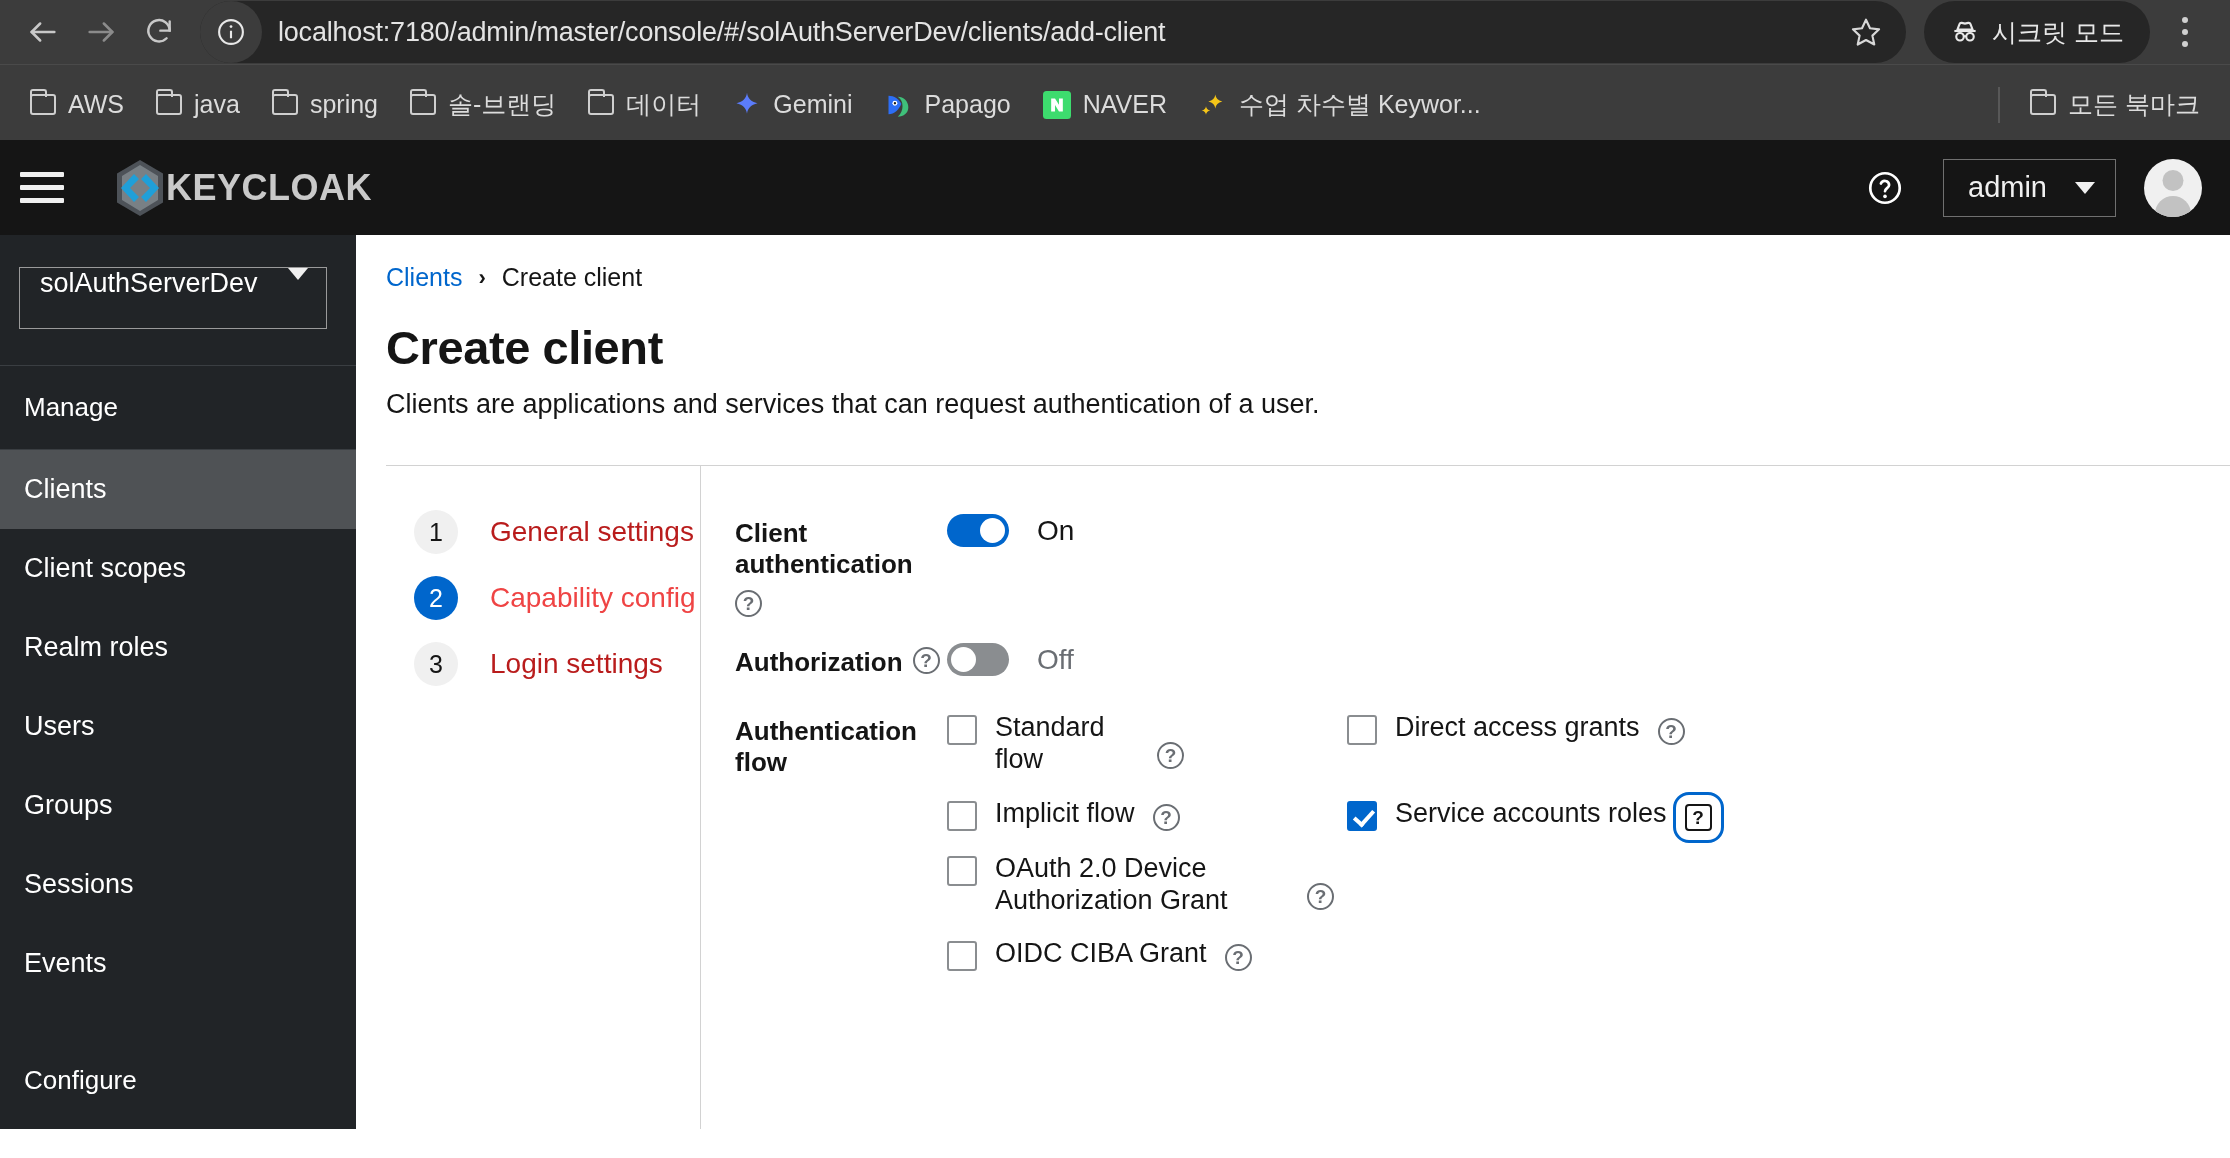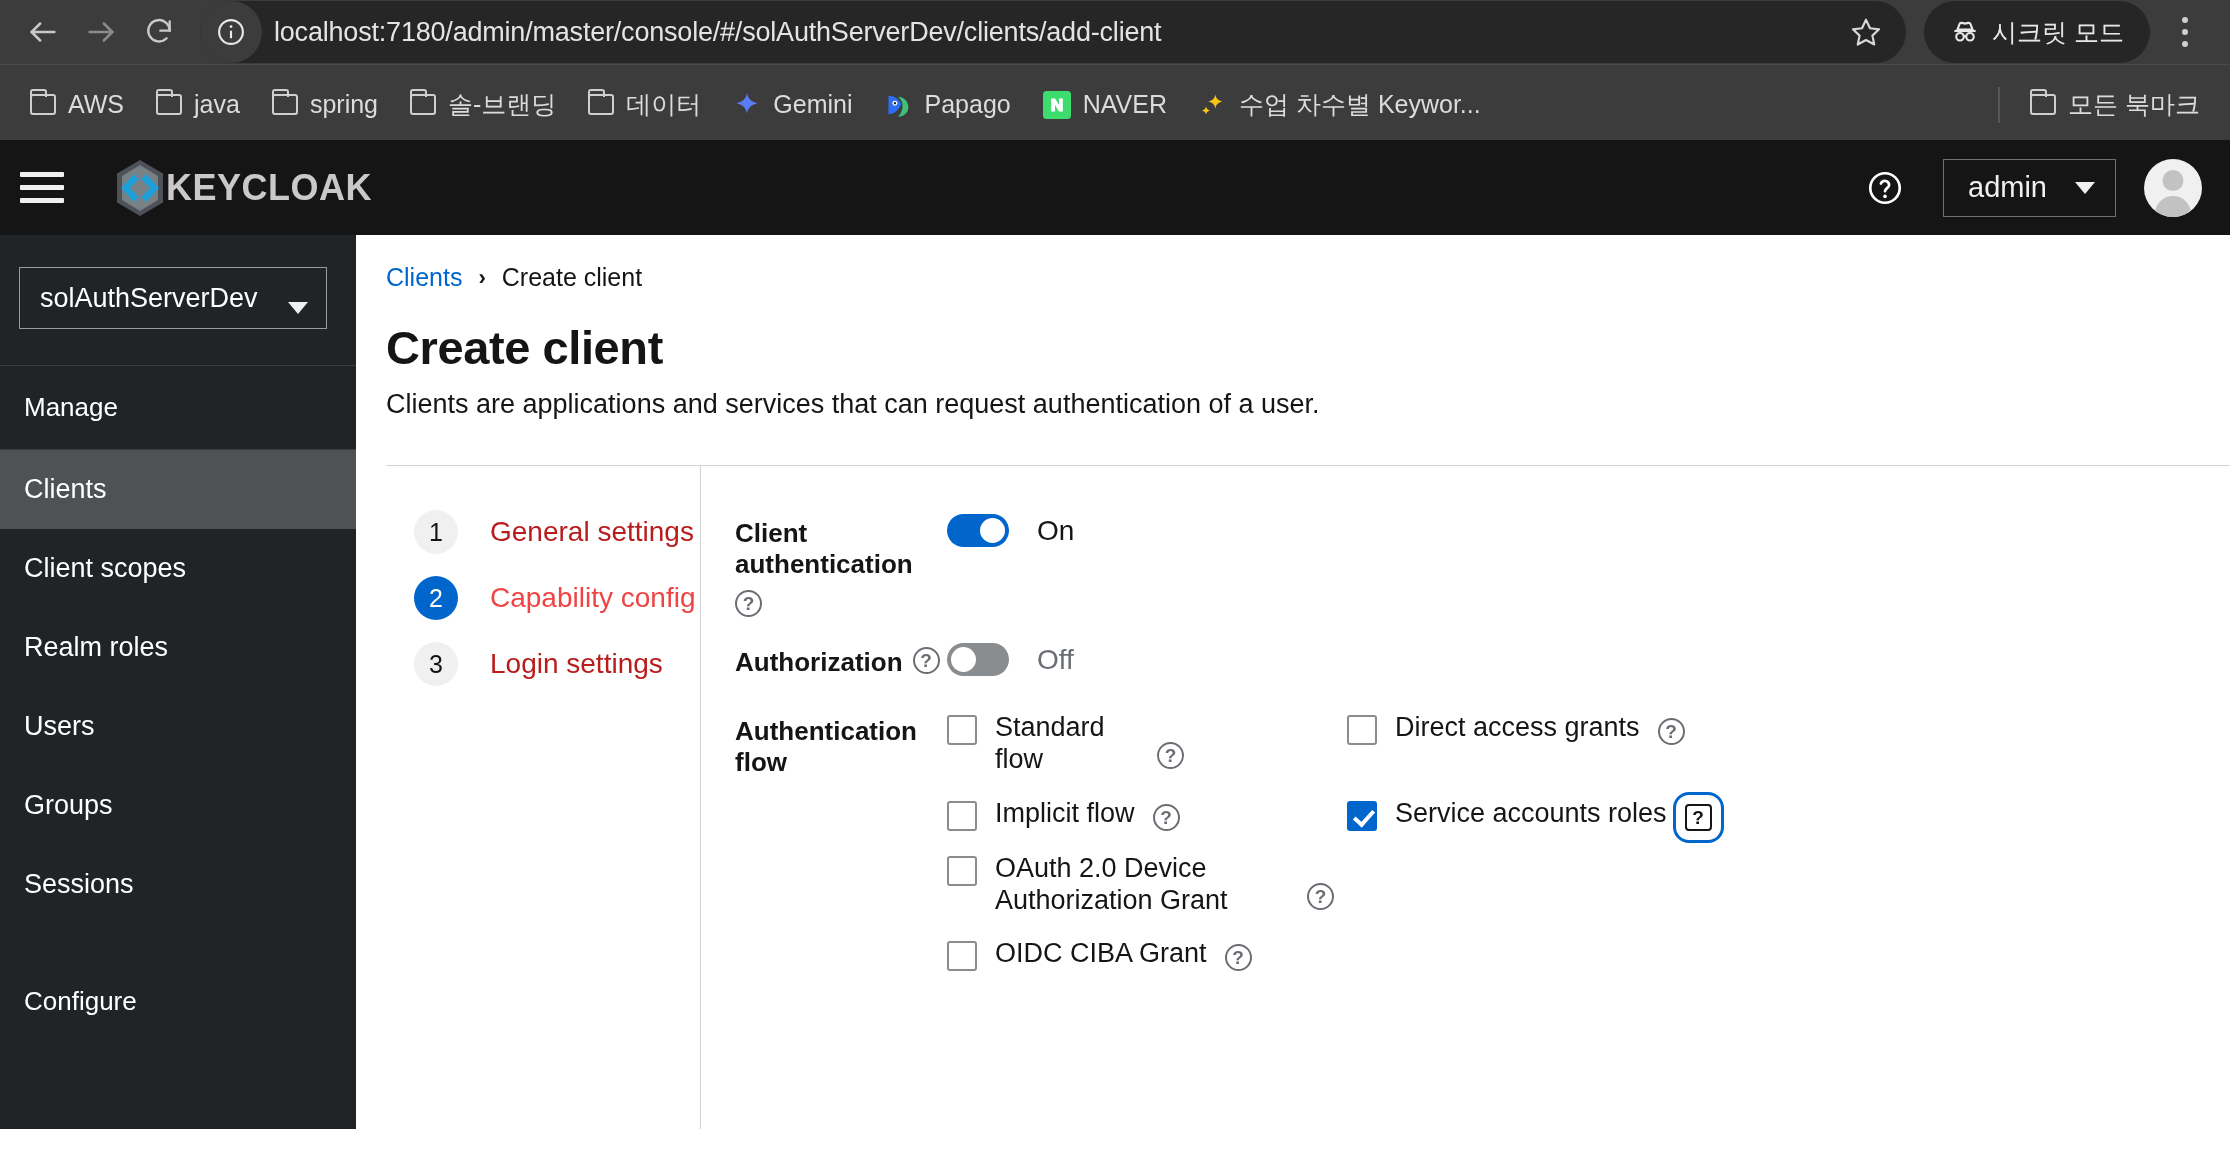--- a/index.html
+++ b/index.html
@@ -28,21 +28,21 @@
     min-width: 0;
   }
   .omnibox-icon {
     width: 62px; height: 62px; flex: 0 0 auto;
     display: flex; align-items: center; justify-content: center;
     background: #3c3c3c; border-radius: 50%; color: #e8e8e8;
   }
   .omnibox-url {
     flex: 1 1 auto; color: #e4e4e4; font-size: 27px;
     white-space: nowrap; overflow: hidden; text-overflow: ellipsis;
-    padding-left: 12px; letter-spacing: -0.2px;
+    letter-spacing: -0.2px; margin-left: 16px;
   }
   .star-btn {
     width: 52px; height: 52px; flex: 0 0 auto; display: flex;
     align-items: center; justify-content: center; color: #d8d8d8;
   }
   .incognito-pill {
     height: 62px; background: #262626; border-radius: 31px;
     display: flex; align-items: center; gap: 12px;
     padding: 0 26px; flex: 0 0 auto; color: #e8e8e8; font-size: 25px;
   }
@@ -106,21 +106,21 @@
   .avatar::before { content:""; position:absolute; top:11px; left:50%; transform:translateX(-50%); width:21px; height:21px; border-radius:50%; background:#c2c2c2; }
   .avatar::after { content:""; position:absolute; bottom:-9px; left:50%; transform:translateX(-50%); width:36px; height:30px; border-radius:18px 18px 0 0; background:#c2c2c2; }
 
   
   .app { display: flex; height: 894px; }
 
   .sidebar { width: 356px; background: #212427; flex: 0 0 auto; color: #fff; }
   .realm-wrap { padding: 32px 29px 36px 19px; }
   .realm-select {
     height: 62px; border: 1px solid #9a9a9a; display: flex;
-    align-items: flex-end; justify-content: space-between; padding: 0 18px 14px 20px;
+    align-items: flex-start; justify-content: space-between; padding: 0 18px 4px 20px;
   }
   .realm-select span { font-size: 27px; color: #fff; }
   .divider-h { height: 1px; background: #3a3e42; }
   .side-section { font-size: 26px; color: #fff; padding: 26px 24px; }
   .nav-item {
     font-size: 27px; color: #fff; padding: 24px 24px; cursor: pointer;
   }
   .nav-item.active { background: #4f5255; }
 
   .content { flex: 1 1 auto; background: #fff; display: flex; flex-direction: column; min-width: 0; }
@@ -364,20 +364,21 @@
     <div class="divider-h"></div>
     <div class="side-section">Manage</div>
     <div class="divider-h"></div>
 
     <div class="nav-item active"><span>Clients</span></div>
     <div class="nav-item"><span>Client scopes</span></div>
     <div class="nav-item"><span>Realm roles</span></div>
     <div class="nav-item"><span>Users</span></div>
     <div class="nav-item"><span>Groups</span></div>
     <div class="nav-item"><span>Sessions</span></div>
+    <div class="nav-item"><span>Events</span></div>
 
     <div class="side-section" style="padding-top:62px;">Configure</div>
   </div>
 
   <div class="content">
 
     <div class="page-head">
       <div class="breadcrumb">
         <span class="crumb-link">Clients</span>
         <span class="crumb-sep">›</span>

